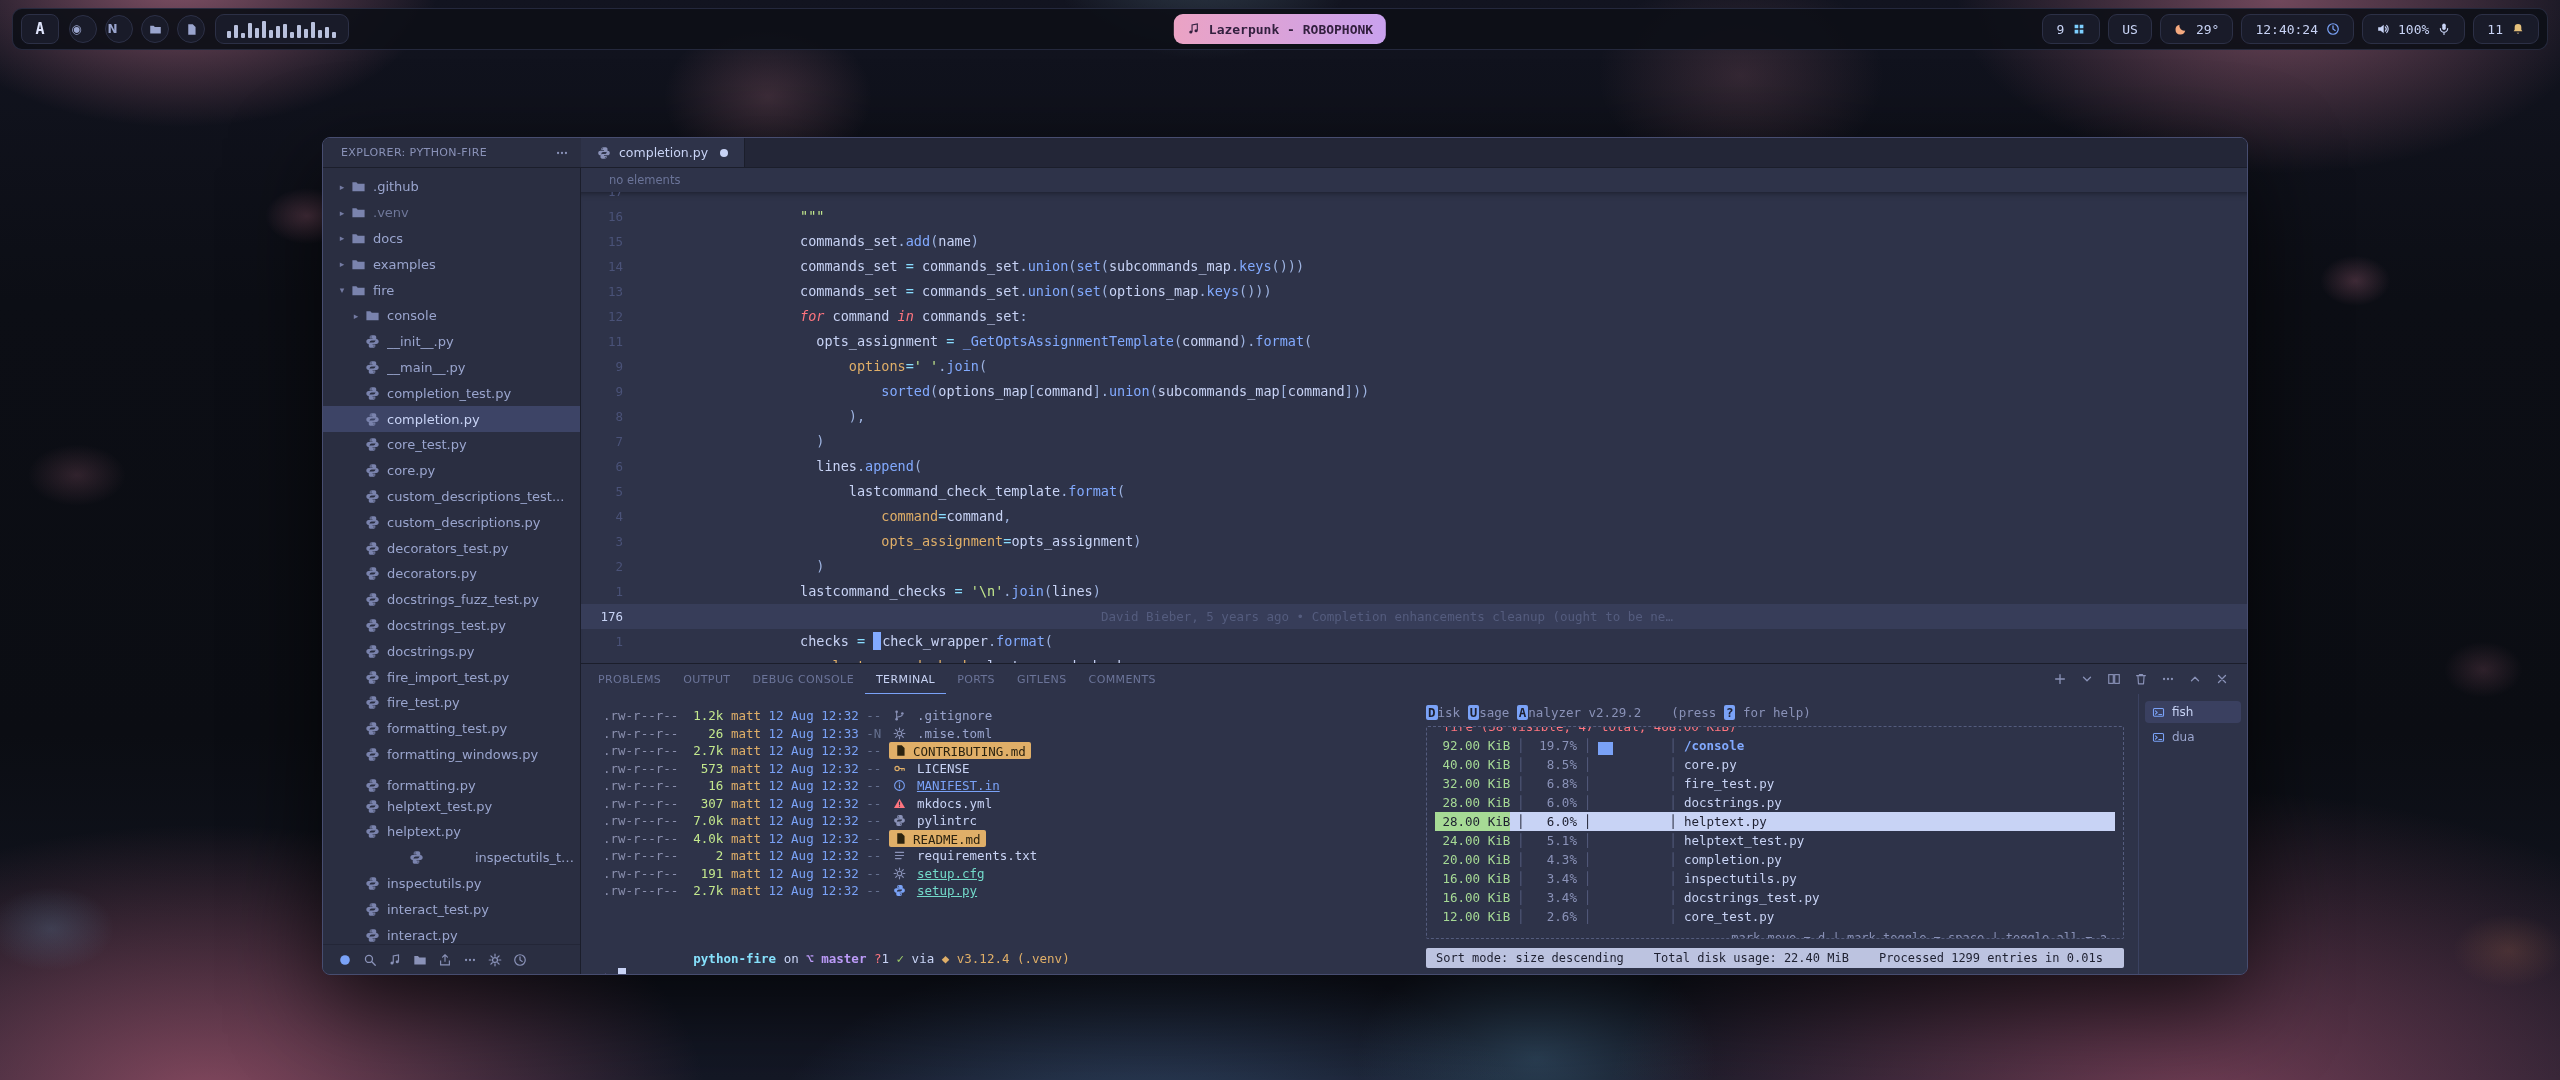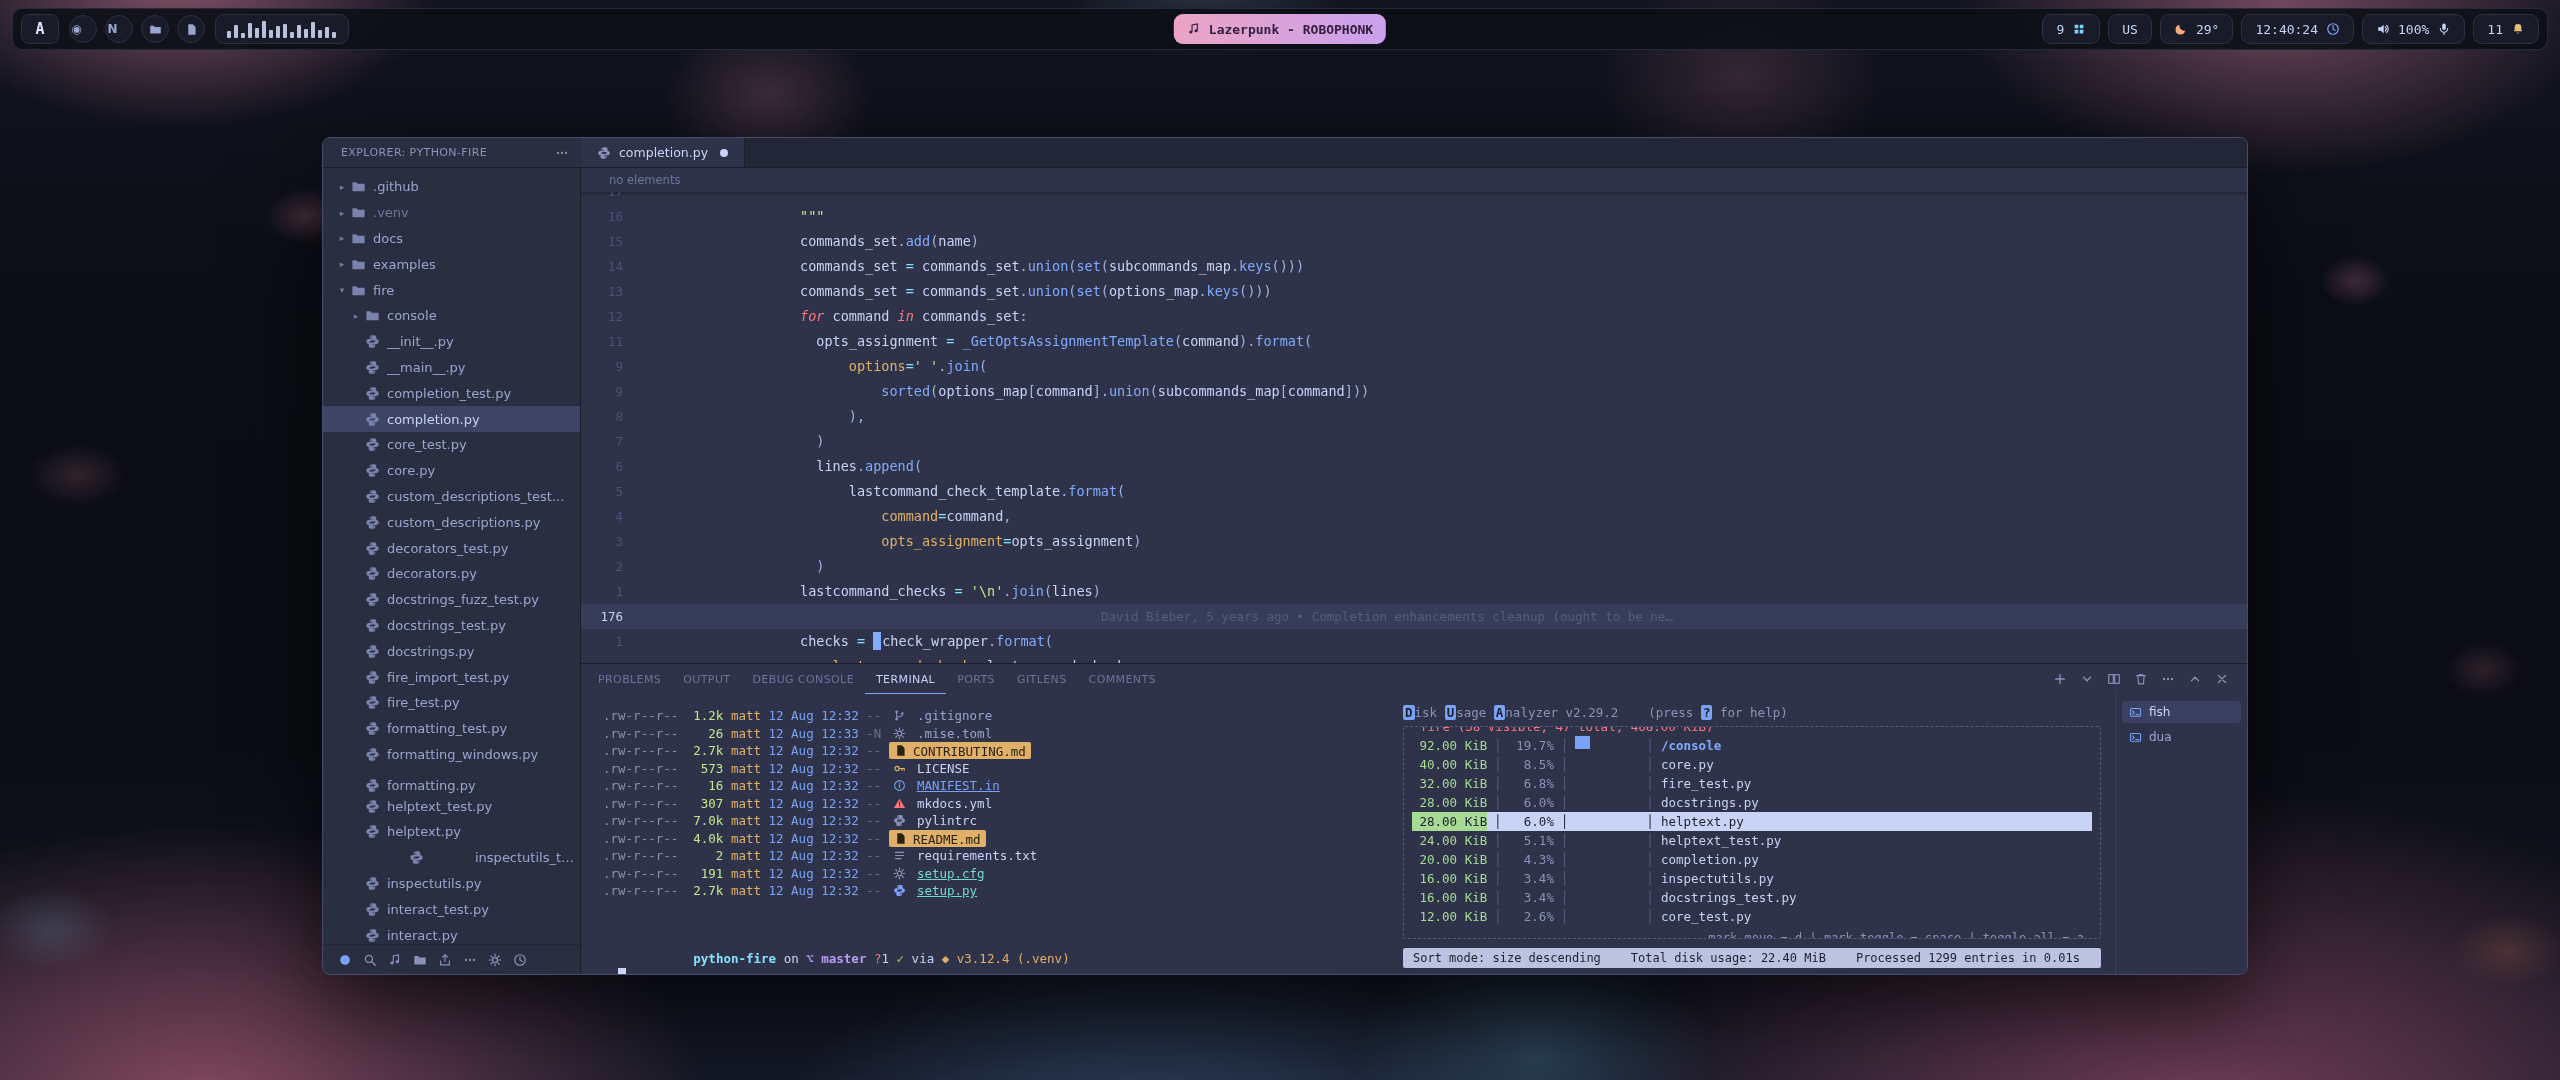--- a/index.html
+++ b/index.html
@@ -109,35 +109,35 @@
 .prompt2{margin-top:auto;display:flex;align-items:center}
 .pchar{color:#c099ff;font-weight:bold;margin-right:7px}
 .tcursor{width:8px;height:15px;background:#c8d3f5;display:inline-block}
 
 .dua{width:726px;flex:none;display:flex;flex-direction:column;padding:8px 14px 6px;font:12.5px/19px "DejaVu Sans Mono",monospace;color:#c8d3f5}
 .dua-title{display:flex;align-items:center;height:20px;color:#8a92b8}
 .dua-helpt{margin-left:30px}
 .dkey{background:#7aa2f7;color:#1e2030;border-radius:2px;padding:0 2px;font-weight:bold}
 .dua-box{flex:1;position:relative;border:1px dashed #545c7e;border-radius:2px;margin-top:4px;padding:9px 8px 0 8px;overflow:hidden}
 .dua-box-title{position:absolute;top:-10px;left:10px;background:#2e3349;padding:0 6px;color:#ff757f}
-.drow{display:flex;align-items:flex-start;height:19px;white-space:pre;cursor:pointer}
+.drow{display:flex;align-items:flex-end;height:19px;white-space:pre;cursor:pointer}
 .dsize{width:10ch;flex:none;text-align:right;color:#a6da95}
 .dsep{color:#545c7e;padding:0 7px}
 .dpct{width:6ch;flex:none;text-align:right;color:#8a92b8}
 .dbar{width:64px;height:13px;flex:none;position:relative}
 .dbarfill{position:absolute;left:0;top:0;bottom:0;background:#7aa2f7}
 .dname{color:#c8d3f5}
 .dname.dir{color:#82aaff;font-weight:bold}
 .drow.sel{background:#c8d3f5;color:#1e2030}
 .drow.sel .dsize{background:#a6da95;color:#1e2030}
 .drow.sel .dpct,.drow.sel .dsep,.drow.sel .dname{color:#1e2030}
 .dua-mark{position:absolute;right:10px;bottom:-10px;background:#2e3349;padding:0 6px;color:#8a92b8;font-size:12px}
 .dua-status{height:20px;flex:none;margin-top:9px;background:#bcc3e0;color:#1e2030;display:flex;align-items:center;gap:30px;padding:0 10px;font-size:12px;border-radius:2px}
 
-.sessions{width:132px;flex:none;border-left:1px solid #3b4261;padding:7px 6px;display:flex;flex-direction:column;gap:3px}
+.sessions{width:109px;flex:none;border-left:1px solid #3b4261;padding:7px 6px;display:flex;flex-direction:column;gap:3px}
 .sess{display:flex;align-items:center;gap:7px;height:22px;padding:0 7px;border-radius:4px;color:#9aa5ce;font-size:12px;cursor:pointer}
 .sess .ic{width:13px;height:13px;color:#7aa2f7}
 .sess.active{background:#3a4060;color:#c8d3f5}
 </style>
 </head>
 <body>
 
 <svg class="sprite" aria-hidden="true">
     <defs>
 <symbol id="i-folder" viewBox="0 0 16 16">

